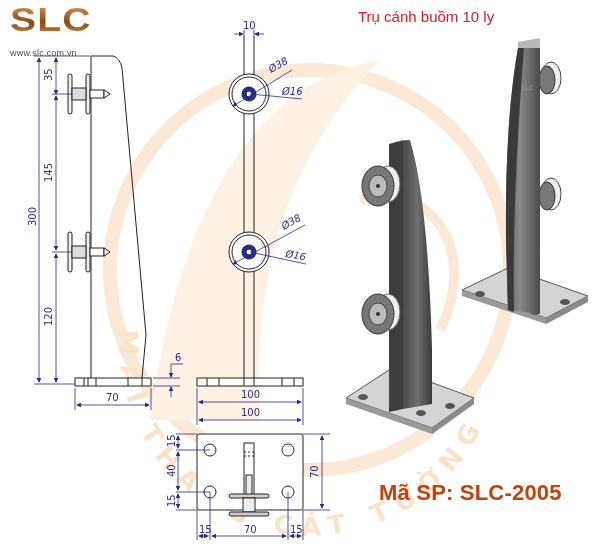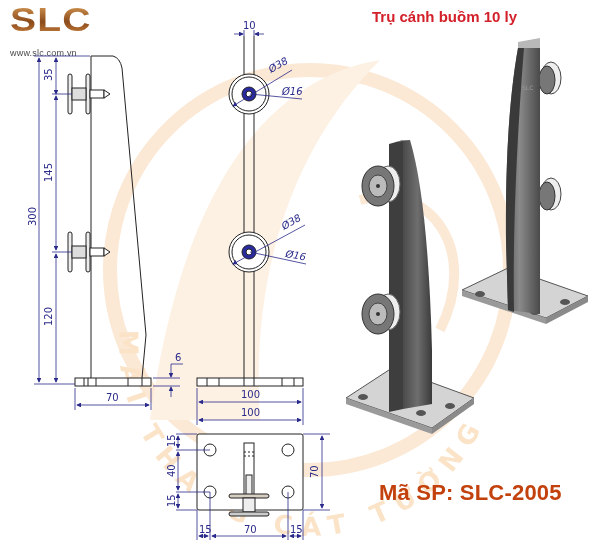--- a/index.html
+++ b/index.html
@@ -6,21 +6,21 @@
   body { width: 600px; height: 553px; position: relative; overflow: hidden;
          font-family: "Liberation Sans", sans-serif; }
   .abs { position: absolute; }
   .logo { left: 10px; top: 4px; width: 80px; }
   .logo-text { font-family: "Liberation Sans", sans-serif; font-weight: bold; font-size: 34px;
                letter-spacing: 1px; color: #b0672a; line-height: 30px;
                background: linear-gradient(180deg,#d89a55 0%,#8a4a1a 60%,#c27a3a 100%);
                -webkit-background-clip: text; background-clip: text; color: transparent;
                transform: scaleX(1.15); transform-origin: left; font-style: normal; }
   .logo-url { font-size: 9px; color: #4a4a4a; margin-top: 14px; letter-spacing: 0.2px; }
-  .title { left: 372px; top: 8px; font-size: 15px; font-weight: bold; color: #d3202a; }
+  .title { left: 358px; top: 8px; font-size: 15px; font-weight: normal; color: #d3202a; }
   .code { left: 379px; top: 480px; font-size: 22px; font-weight: bold; color: #c2410c; letter-spacing: 0.2px; text-align: right; }
   .dim { font-family: "DejaVu Sans", sans-serif; font-size: 10px; fill: #2a2a8a; }
   .dimi { font-family: "DejaVu Sans", sans-serif; font-size: 10px; fill: #2a2a8a; font-style: italic; }
   svg { position: absolute; left: 0; top: 0; }
 </style>
 </head>
 <body>
 
 <svg width="600" height="553">
   <defs>

